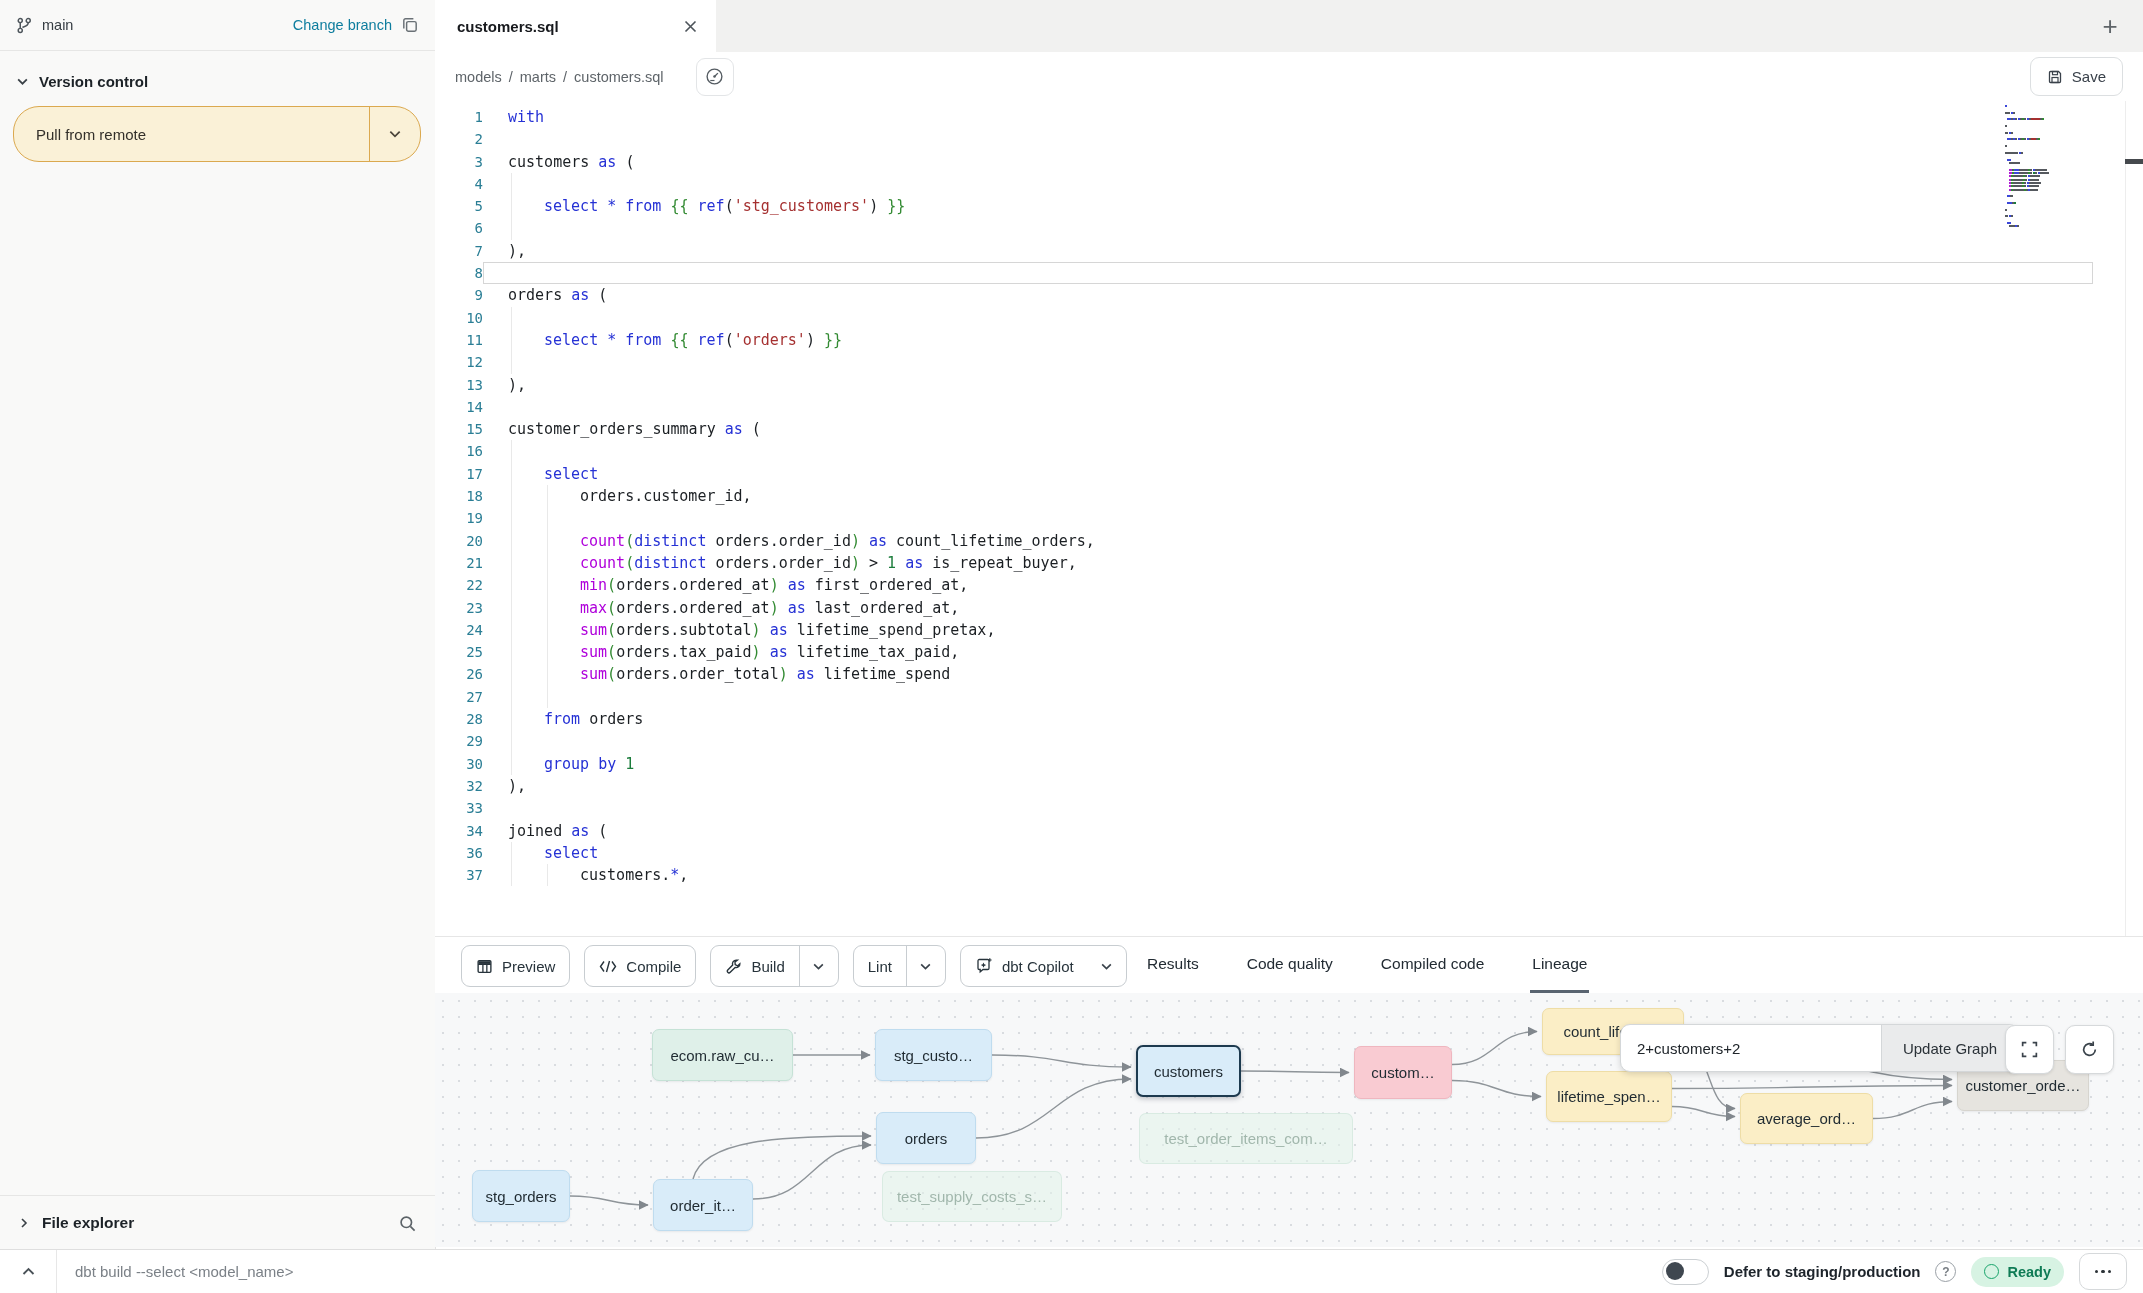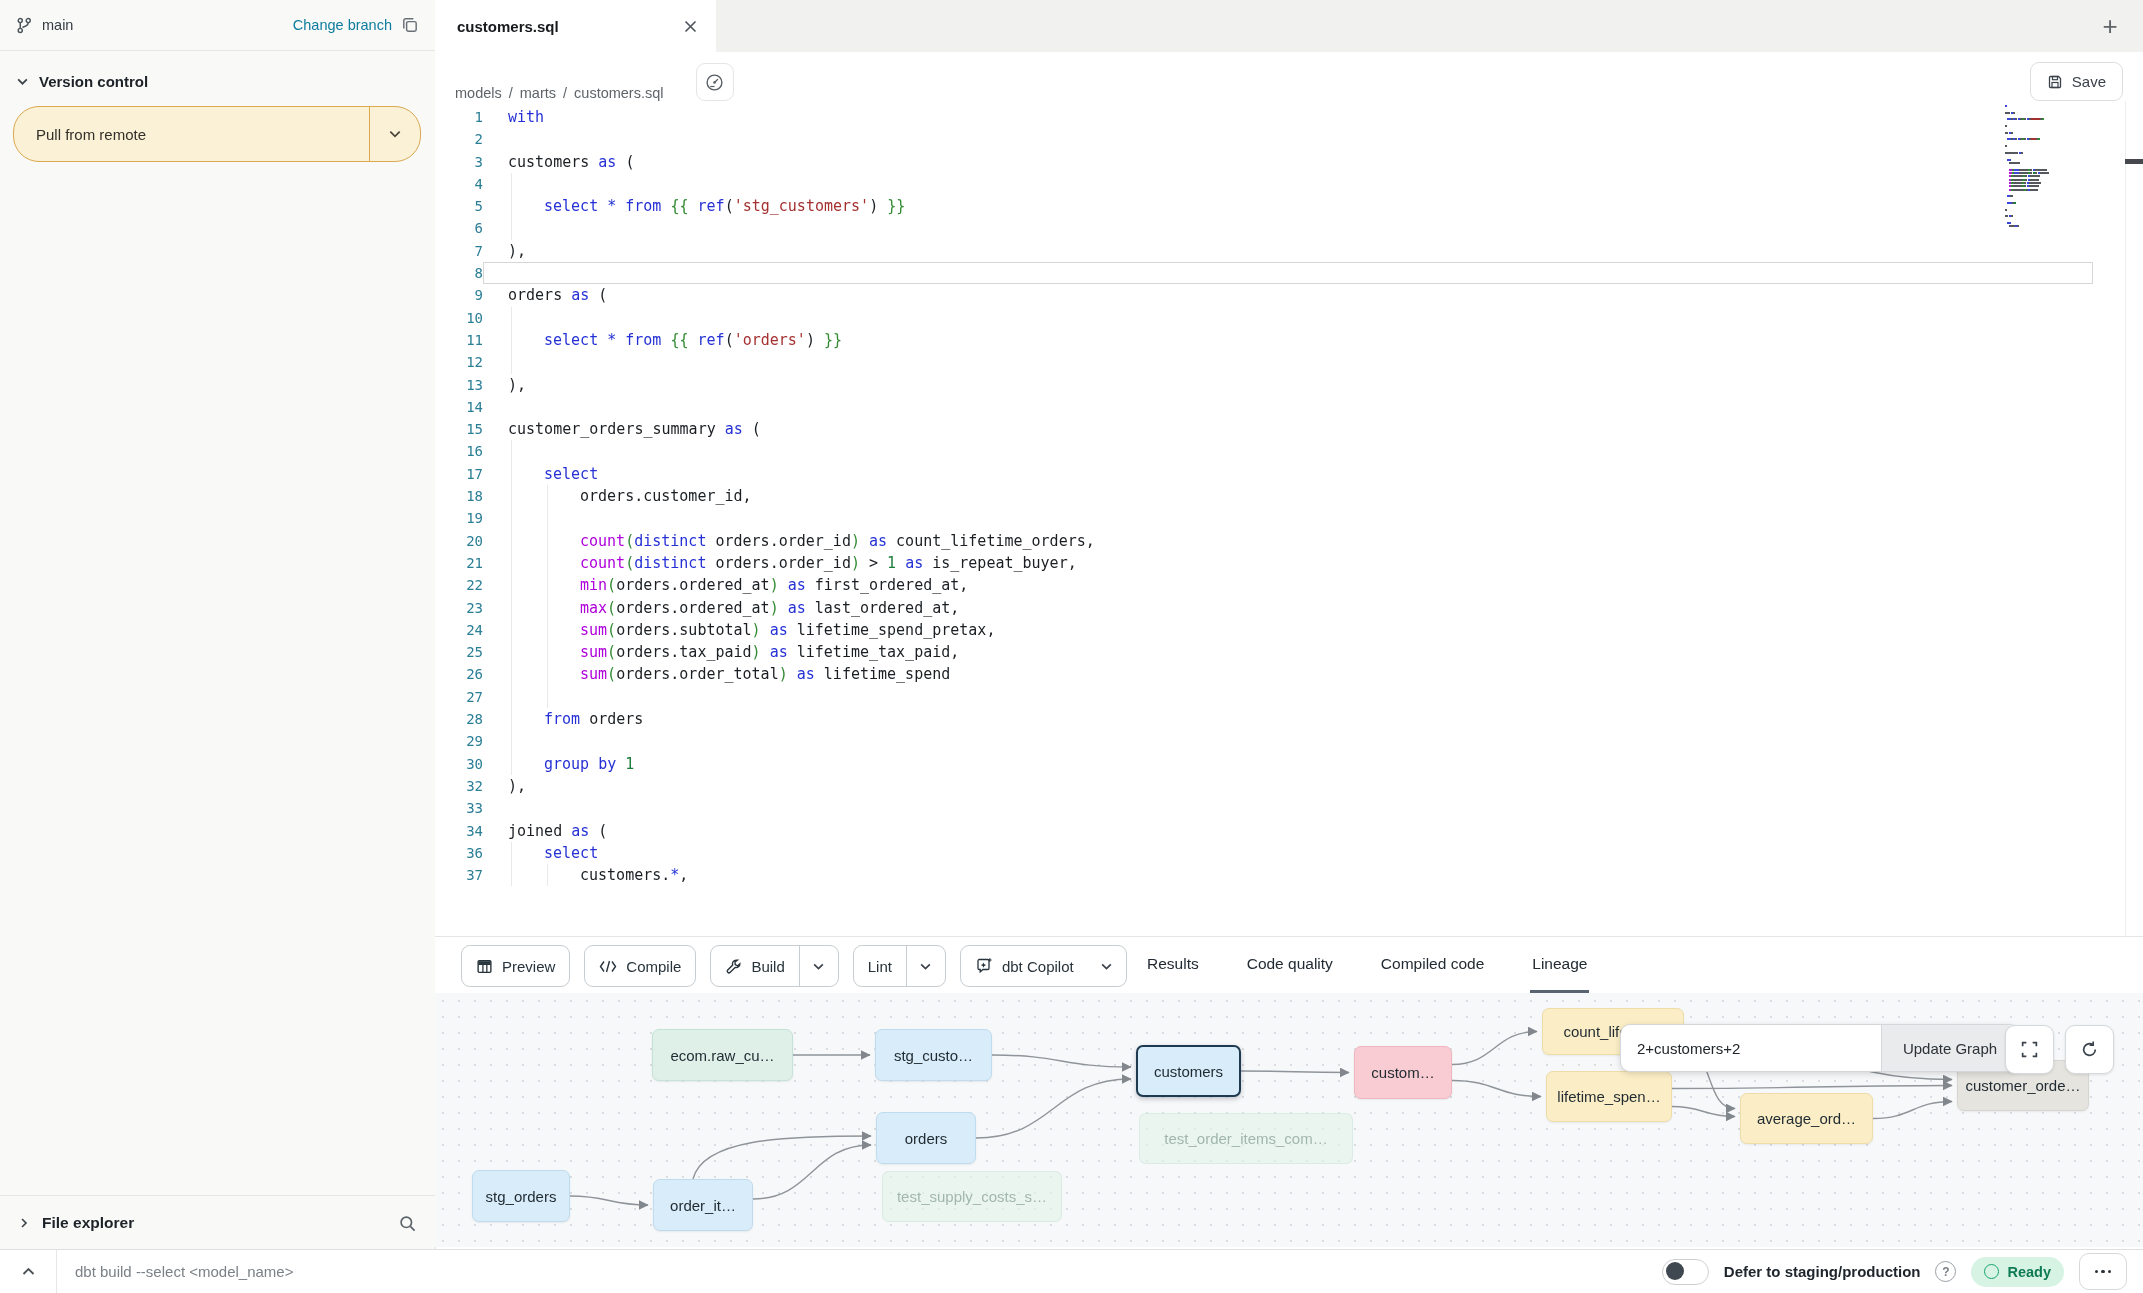--- a/index.html
+++ b/index.html
@@ -16,21 +16,21 @@
   .pull-label{flex:1;padding-left:22px;font-size:15px;color:#33302a;}
   .pull-split{width:50px;height:100%;border-left:1px solid #dba94f;display:flex;align-items:center;justify-content:center;}
   .file-explorer{position:absolute;left:0;right:0;bottom:0;height:54px;border-top:1px solid #e6e6e5;display:flex;align-items:center;gap:12px;padding:0 18px;background:#f9f9f8;}
   .fe-title{font-size:15.5px;font-weight:bold;color:#1c2227;flex:1;}
   
   .tabbar{position:absolute;left:435px;top:0;right:0;height:52px;background:#f1f1f0;border-bottom:1px solid #dfe0e1;}
   .tab-active{position:absolute;left:0;top:0;width:241px;height:53px;background:#ffffff;display:flex;align-items:center;padding:0 18px 0 22px;}
   .tab-title{font-size:15px;font-weight:bold;color:#17191d;flex:1;}
   .plus-btn{position:absolute;right:18px;top:11px;width:30px;height:30px;display:flex;align-items:center;justify-content:center;font-size:26px;color:#5f6569;cursor:pointer;}
   
-  .crumbrow{position:absolute;left:435px;top:52px;right:0;height:49px;background:#ffffff;border-bottom:1px solid #ececec;display:flex;align-items:flex-end;padding:0 20px;gap:20px;}
+  .crumbrow{position:absolute;left:435px;top:52px;right:0;height:49px;background:#ffffff;border-bottom:1px solid #ececec;display:flex;align-items:center;padding:0 20px;gap:20px;}
   .crumbs{display:flex;align-items:center;gap:7px;font-size:14.5px;color:#5e6469;}
   .gauge-btn{margin-left:12px;width:36px;height:36px;border:1px solid #e3e5e7;border-radius:9px;background:#fff;display:flex;align-items:center;justify-content:center;cursor:pointer;}
   .save-btn{margin-left:auto;height:37px;padding:0 16px;border:1px solid #dcdfe1;border-radius:9px;background:#fff;display:flex;align-items:center;gap:9px;font-size:15px;color:#39414a;cursor:pointer;}
   
   .editor{position:absolute;left:435px;top:101px;right:0;height:835px;background:#ffffff;overflow:hidden;}
   .code{position:absolute;left:0;top:5px;right:50px;font-family:"DejaVu Sans Mono",monospace;font-size:15px;line-height:22.3px;}
   .crow{display:flex;height:22.3px;}
   .ln{width:48px;text-align:right;color:#2a7e95;font-size:14px;flex:0 0 auto;user-select:none;}
   .cl{flex:1;position:relative;padding-left:25px;white-space:pre;color:#1b1f23;}
   .crow.cur .cl{border:1px solid #d6d6d6;}

